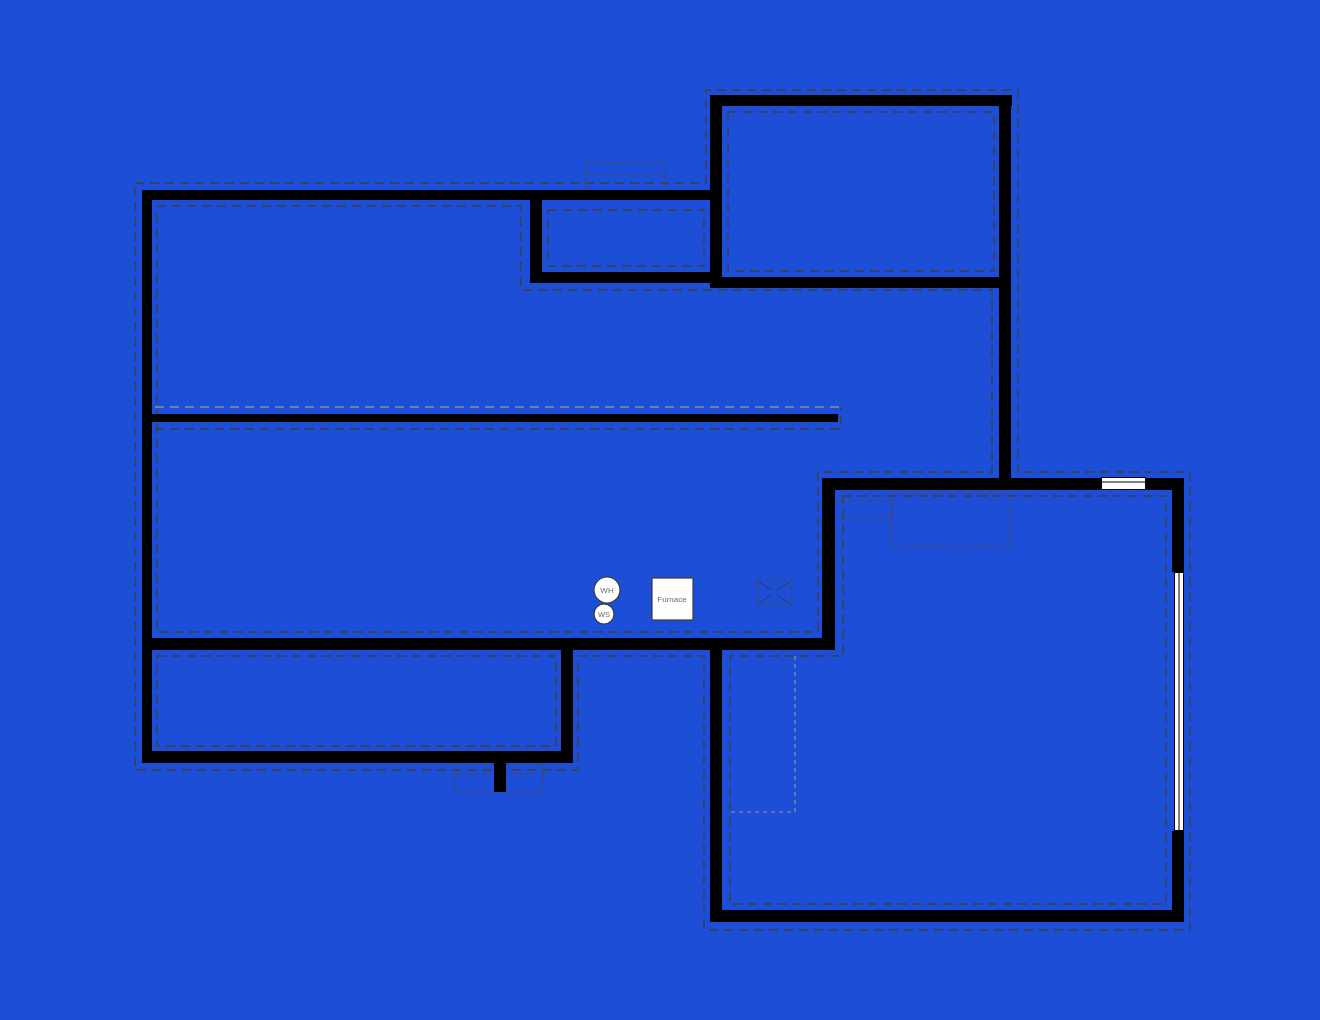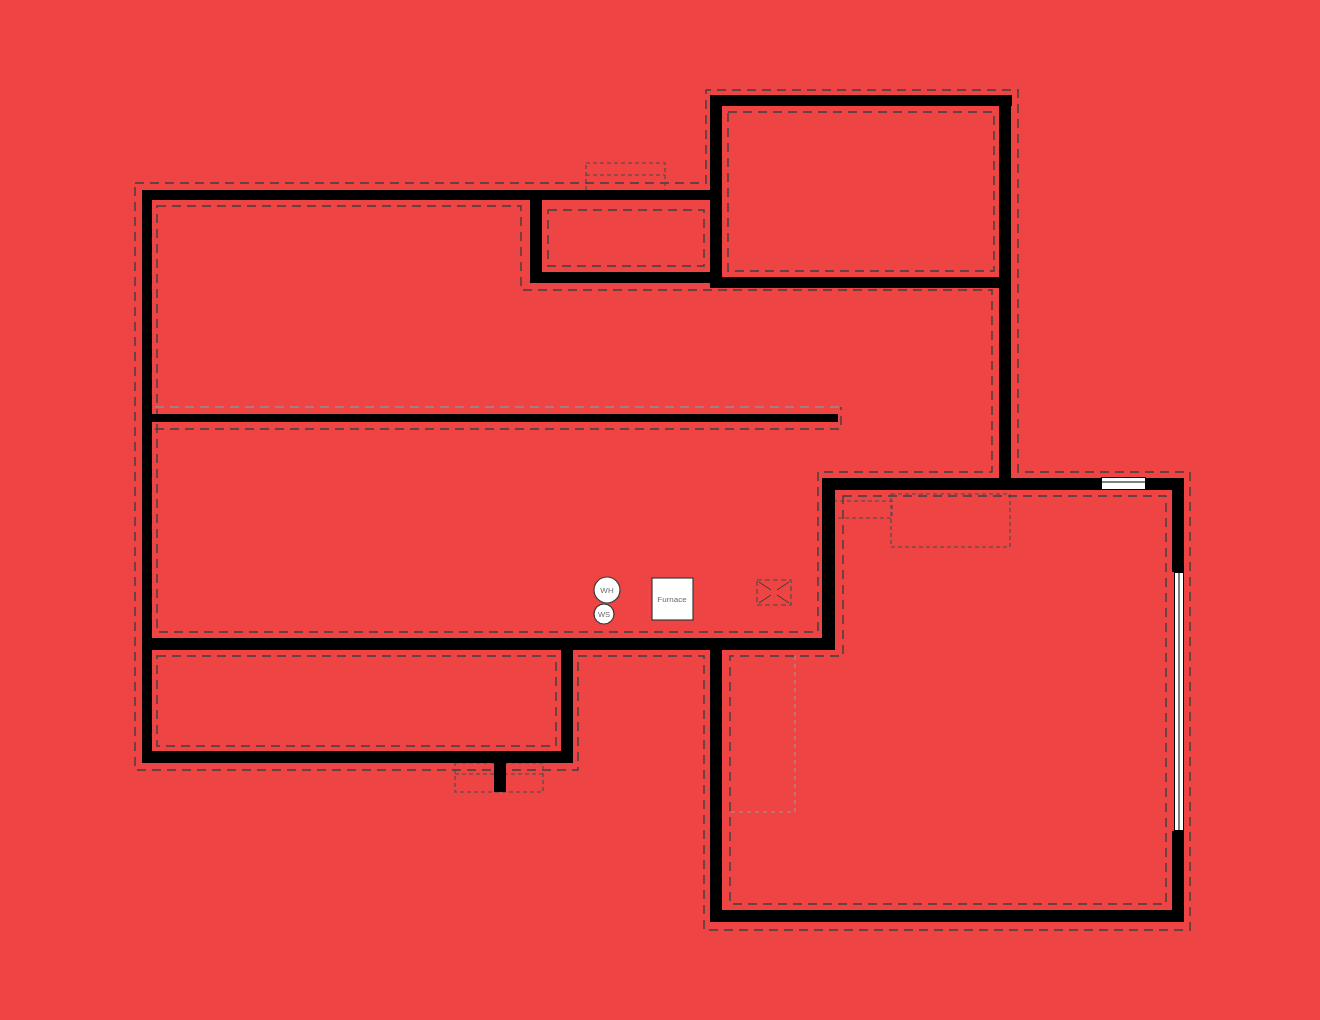--- a/index.html
+++ b/index.html
@@ -4,21 +4,21 @@
 <style>
   html, body {
     margin: 0;
     padding: 0;
     background: #ffffff;
   }
   .plan-page {
     position: relative;
     width: 1320px;
     height: 1020px;
-    background: #ef4444;
+    background: #1d4ed8;
     overflow: hidden;
     text-align: center;
   }
   svg { display: block; }
   .wall        { fill: #000000; stroke: none; }
   .dash        { fill: none; stroke: #3f3f3f; stroke-width: 1.4; stroke-dasharray: 9 6; }
   .dash-lite   { fill: none; stroke: #8f8f8f; stroke-width: 1.3; stroke-dasharray: 9 6; }
   .dash-fine   { fill: none; stroke: #4a4a4a; stroke-width: 1.1; stroke-dasharray: 4 3; }
   .dash-light  { fill: none; stroke: #9a9a9a; stroke-width: 1.1; stroke-dasharray: 4 4; }
   .sym         { fill: #ffffff; stroke: #3a3a3a; stroke-width: 1.2; }

